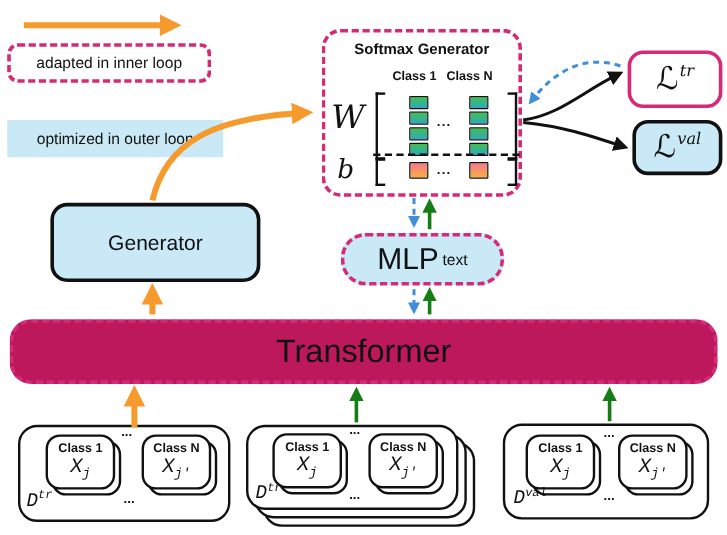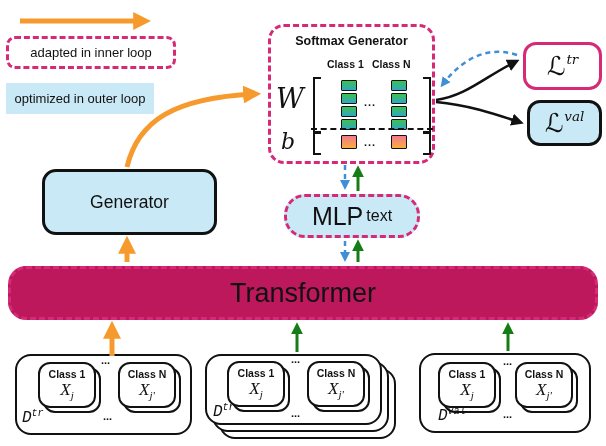--- a/index.html
+++ b/index.html
@@ -5,21 +5,21 @@
   html,body{margin:0;padding:0;background:#fff;}
   .canvas{position:relative;width:606px;height:446px;background:#fff;overflow:hidden;
           font-family:"Liberation Sans",sans-serif;color:#111;}
   .abs{position:absolute;box-sizing:border-box;}
   .center{display:flex;align-items:center;justify-content:center;text-align:center;}
 
   
   .legend-before{left:22px;top:2px;font-size:13.5px;}
   .legend-adapted{left:6px;top:36px;width:170px;height:33px;border:3px dashed #d62a78;
                   border-radius:9px;background:#fff;font-size:13px;}
-  .legend-optimized{left:6px;top:83px;width:148px;height:31px;background:#c9e9f6;font-size:13px;}
+  .legend-optimized{left:6px;top:100px;width:180px;height:31px;background:#c9e9f6;font-size:13px;}
 
   
   .softmax{left:268px;top:24px;width:167px;height:140px;border:3px dashed #d62a78;
            border-radius:16px;background:#fff;}
   .sm-title{left:0;top:7px;width:100%;text-align:center;font-weight:bold;font-size:12.5px;}
   .sm-class1{left:56px;top:31px;font-weight:bold;font-size:10.5px;}
   .sm-classN{left:101px;top:31px;font-weight:bold;font-size:10.5px;}
   .serifit{font-family:"DejaVu Serif","Liberation Serif",serif;font-style:italic;}
   .sm-w{left:5px;top:56px;font-size:27px;}
   .sm-b{left:10px;top:102px;font-size:22px;}
@@ -44,35 +44,35 @@
   .msup{font-family:"DejaVu Serif","Liberation Serif",serif;font-style:italic;font-size:13.5px;
         margin-top:-14px;margin-left:1px;}
 
   
   .pgen{left:42px;top:169px;width:175px;height:66px;border:3px solid #111;border-radius:14px;
         background:#c9e9f6;flex-direction:column;font-size:17.5px;line-height:1.28;}
 
   
   .mlp{left:284px;top:194px;width:136px;height:44px;border:3px dashed #d62a78;
        border-radius:21px;background:#c9e9f6;font-size:25px;}
-  .mlp sub{font-size:16px;vertical-align:-4px;margin-left:3px;}
+  .mlp sub{font-size:13px;vertical-align:-4px;margin-left:3px;}
 
   
   .transformer{left:8px;top:266px;width:590px;height:54px;border:3px dashed #d62a78;
                border-radius:18px;background:#be185d;font-size:27px;}
 
   
   .ds-layer{position:absolute;border:2.5px solid #111;border-radius:16px;background:#fff;box-sizing:border-box;}
   .class-box{position:absolute;width:58px;height:46px;}
   .cb-back,.cb-front{position:absolute;width:58px;height:46px;border:2.5px solid #111;
                      border-radius:12px;background:#fff;box-sizing:border-box;}
   .cb-back{left:5px;top:5px;}
   .cb-front{left:0;top:0;display:flex;flex-direction:column;align-items:center;}
   .cb-title{font-weight:bold;font-size:10.5px;margin-top:4px;}
-  .cb-x{font-family:Liberation Serif, serif;font-style:italic;font-size:17px;line-height:1.15;}
+  .cb-x{font-family:Liberation Mono, monospace;font-style:italic;font-size:17px;line-height:1.15;}
   .cb-x sub{font-size:11px;}
   .ds-dots{position:absolute;font-weight:bold;font-size:11px;}
   .ds-label{position:absolute;font-family:Liberation Mono, monospace;
             font-style:italic;font-size:16px;}
   .ds-label sup{font-size:10px;}
 
   svg.overlay{position:absolute;left:0;top:0;pointer-events:none;}
 </style>
 </head>
 <body>
@@ -195,21 +195,21 @@
       </div>
     </div>
     <div class="class-box" style="left:96px;top:9px;">
       <div class="cb-back"></div>
       <div class="cb-front">
         <div class="cb-title">Class N</div>
         <div class="cb-x"><span>X</span><sub>j'</sub></div>
       </div>
     </div>
     <div class="ds-dots" style="left:84px;top:55px;">...</div>
-    <div class="ds-label" style="left:19px;top:53px;"><span>D</span><sup>val</sup></div>
+    <div class="ds-label" style="left:9px;top:53px;"><span>D</span><sup>val</sup></div>
   </div>
 
   <svg class="overlay" width="606" height="446" viewBox="0 0 606 446">
     <defs>
       <marker id="mO" viewBox="0 0 10 10" refX="6" refY="5" markerWidth="3.6" markerHeight="3.6" orient="auto-start-reverse">
         <path d="M0,0 L10,5 L0,10 z" fill="#f79a2e"></path>
       </marker>
       <marker id="mG" viewBox="0 0 10 10" refX="6" refY="5" markerWidth="4" markerHeight="4" orient="auto-start-reverse">
         <path d="M0,0 L10,5 L0,10 z" fill="#167d16"></path>
       </marker>

